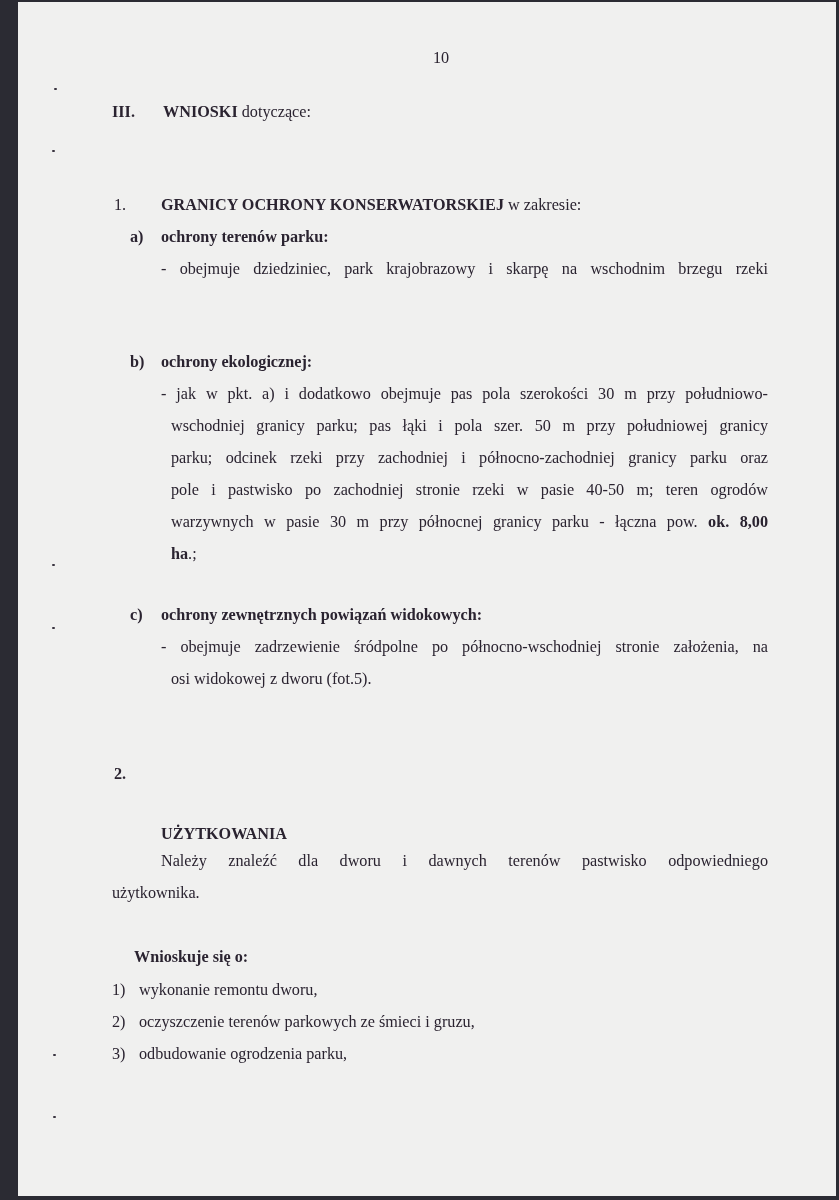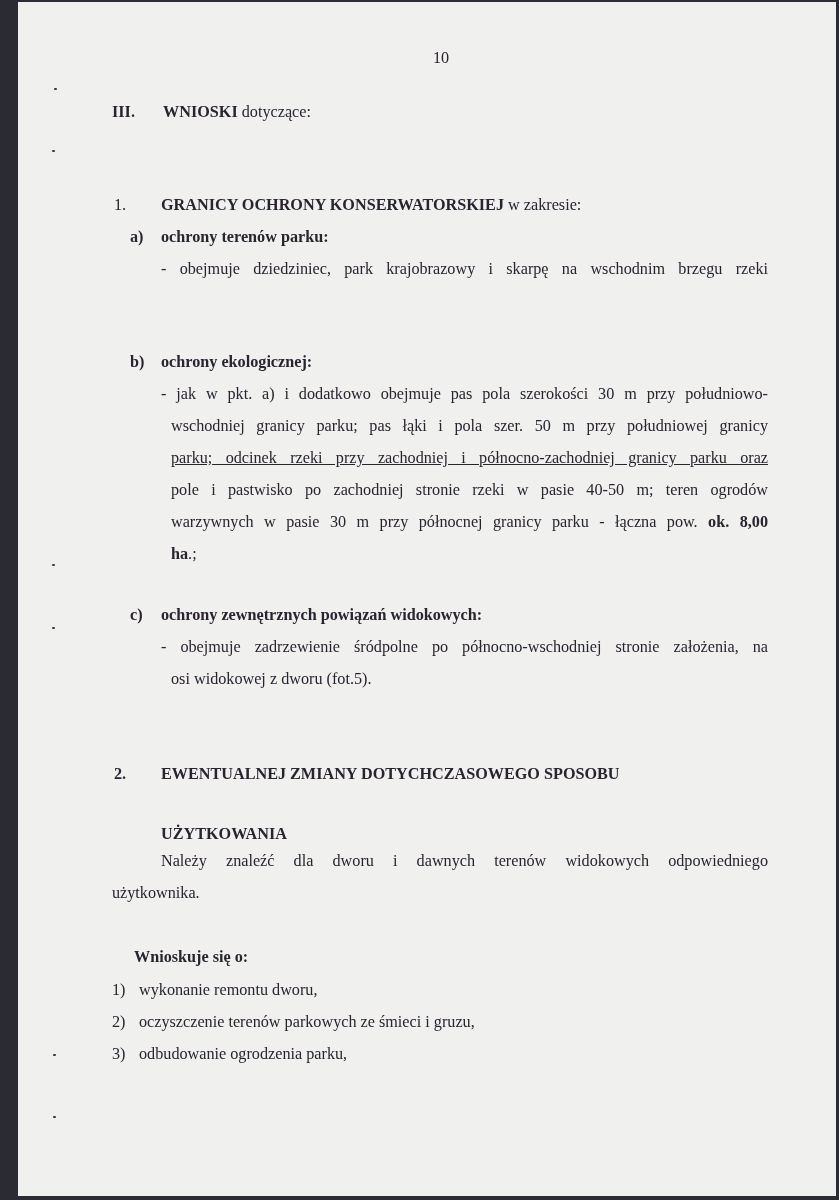--- a/index.html
+++ b/index.html
@@ -39,39 +39,38 @@
   </div>
 
   <div class="abs b" style="left:112px; top:225px;">a)</div>
   <div class="abs b" style="left:143px; top:225px;">ochrony terenów parku:</div>
   <div class="abs just" style="left:143px; top:257px; width:607px;">- obejmuje dziedziniec, park krajobrazowy i skarpę na wschodnim brzegu rzeki</div>
 
   <div class="abs b" style="left:112px; top:350px;">b)</div>
   <div class="abs b" style="left:143px; top:350px;">ochrony ekologicznej:</div>
   <div class="abs just" style="left:143px; top:382px; width:607px;">- jak w pkt. a) i dodatkowo obejmuje pas pola szerokości 30 m przy południowo-</div>
   <div class="abs just" style="left:153px; top:414px; width:597px;">wschodniej granicy parku; pas łąki i pola szer. 50 m przy południowej granicy</div>
-  <div class="abs just" style="left:153px; top:446px; width:597px;text-decoration:underline;">parku; odcinek rzeki przy zachodniej i północno-zachodniej granicy parku oraz</div>
+  <div class="abs just" style="left:153px; top:446px; width:597px;">parku; odcinek rzeki przy zachodniej i północno-zachodniej granicy parku oraz</div>
   <div class="abs just" style="left:153px; top:478px; width:597px;">pole i pastwisko po zachodniej stronie rzeki w pasie 40-50 m; teren ogrodów</div>
   <div class="abs just" style="left:153px; top:510px; width:597px;">
     <span>warzywnych w pasie 30 m przy północnej granicy parku - łączna pow.</span>
     <span class="b">ok. 8,00</span>
   </div>
   <div class="abs" style="left:153px; top:542px;">
     <span class="b">ha</span><span>.;</span>
   </div>
 
   <div class="abs b" style="left:112px; top:603px;">c)</div>
   <div class="abs b" style="left:143px; top:603px;">ochrony zewnętrznych powiązań widokowych:</div>
   <div class="abs just" style="left:143px; top:635px; width:607px;">- obejmuje zadrzewienie śródpolne po północno-wschodniej stronie założenia, na</div>
   <div class="abs" style="left:153px; top:667px;">osi widokowej z dworu (fot.5).</div>
 
   <div class="abs b" style="left:96px; top:762px;">2.</div>
-  <div class="abs b" style="left:143px; top:762px;">EWENTUALNEJ ZMIANY DOTYCHCZASOWEGO SPOSOBU</div>
   <div class="abs b" style="left:143px; top:794px;margin-top:28px;">UŻYTKOWANIA</div>
-  <div class="abs just" style="left:143px; top:849px; width:607px;">Należy znaleźć dla dworu i dawnych terenów widokowych odpowiedniego</div>
+  <div class="abs just" style="left:143px; top:849px; width:607px;">Należy znaleźć dla dworu i dawnych terenów pastwisko odpowiedniego</div>
   <div class="abs" style="left:94px; top:881px;">użytkownika.</div>
 
   <div class="abs b" style="left:94px; top:945px;margin-left:22px;">Wnioskuje się o:</div>
   <div class="abs" style="left:94px; top:978px;">
     <span>1)</span>
     <span style="position:absolute; left:27px;">wykonanie remontu dworu,</span>
   </div>
   <div class="abs" style="left:94px; top:1010px;">
     <span>2)</span>
     <span style="position:absolute; left:27px;">oczyszczenie terenów parkowych ze śmieci i gruzu,</span>

